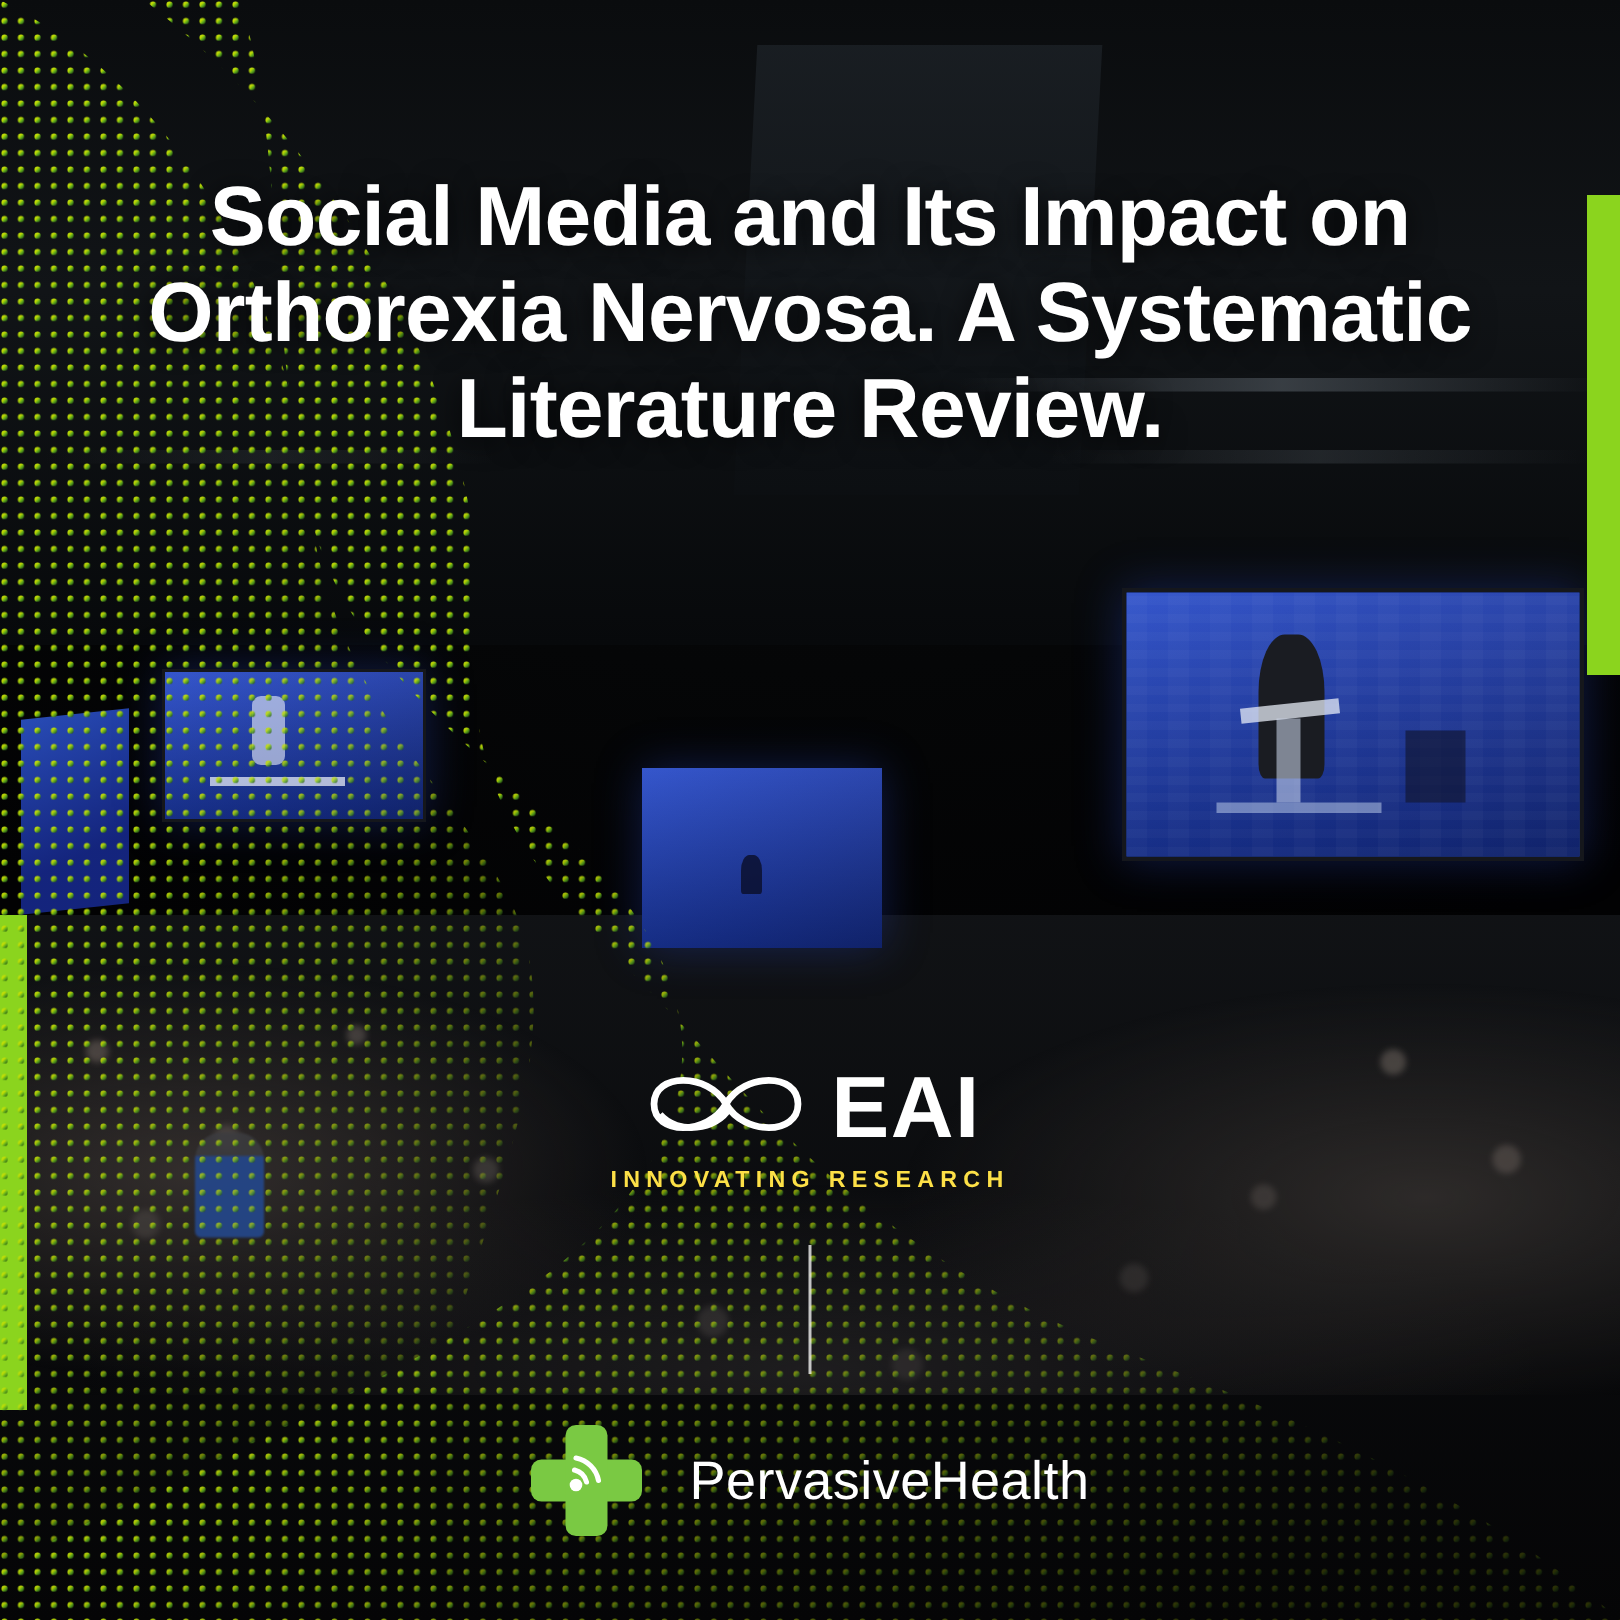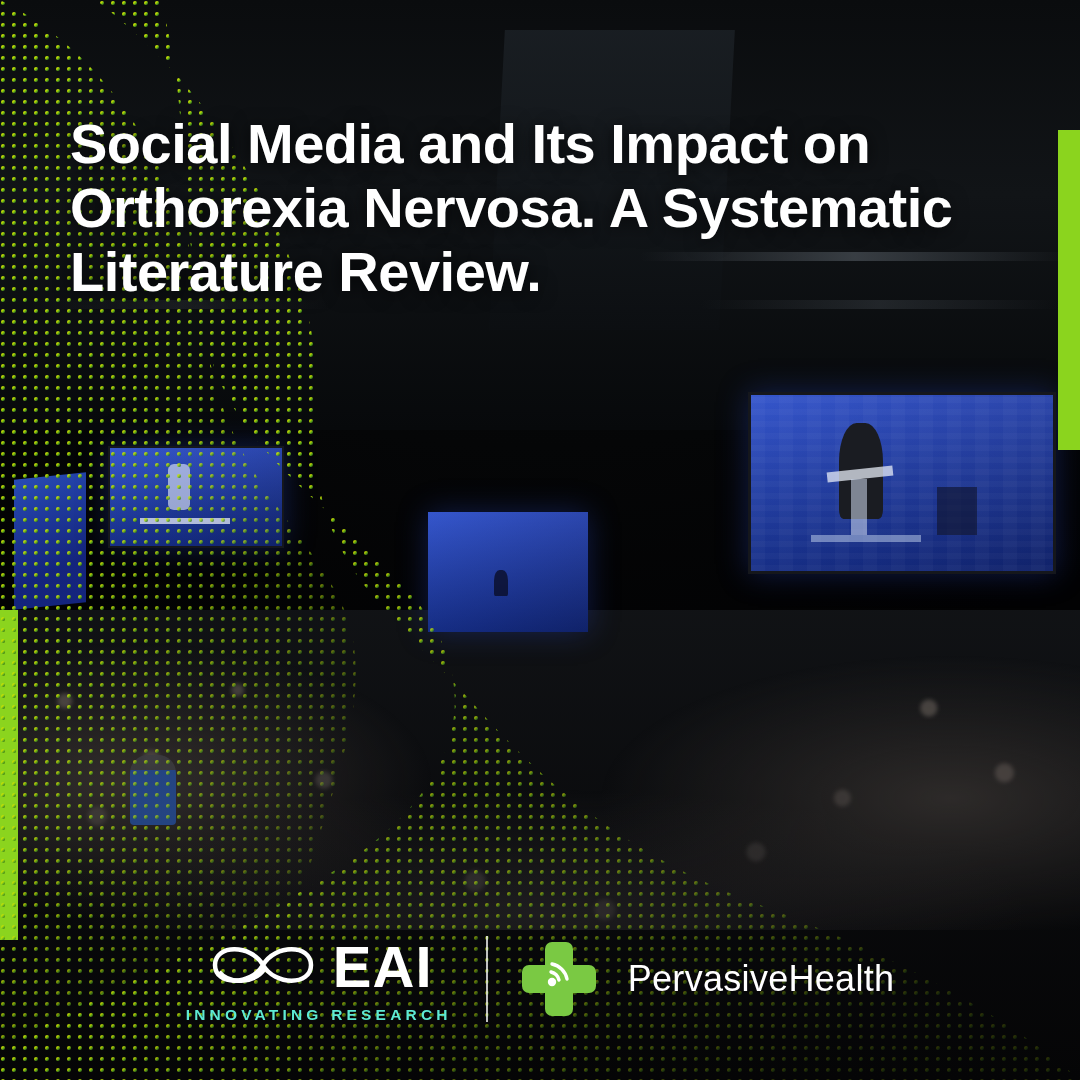--- a/index.html
+++ b/index.html
@@ -135,20 +135,21 @@
   .wave {
     position: absolute;
     inset: 0;
     pointer-events: none;
   }
 
   
   .title-wrap {
     position: absolute;
     left: 0; right: 0; top: 112px;
+    text-align: center;
     padding: 0 70px;
     box-sizing: border-box;
   }
   .title {
     margin: 0;
     color: #ffffff;
     font-size: 56px;
     line-height: 1.14;
     font-weight: bold;
     letter-spacing: -0.5px;
@@ -156,41 +157,42 @@
   }
 
   
   .footer {
     position: absolute;
     left: 0; right: 0; bottom: 56px;
     display: flex;
     align-items: center;
     justify-content: center;
     gap: 34px;
+    flex-direction: column;
   }
   .eai-logo {
     display: flex;
     flex-direction: column;
     align-items: center;
     gap: 6px;
   }
   .eai-row {
     display: flex;
     align-items: center;
     gap: 10px;
   }
   .eai-text {
     color: #fff;
     font-size: 58px;
     font-weight: bold;
     letter-spacing: 1px;
     line-height: 1;
   }
   .eai-sub {
-    color: #5eead4;
+    color: #fde047;
     font-size: 15.5px;
     letter-spacing: 4.2px;
     font-weight: bold;
   }
   .divider {
     width: 2px;
     height: 86px;
     background: rgba(255,255,255,.75);
   }
   .ph-logo {

